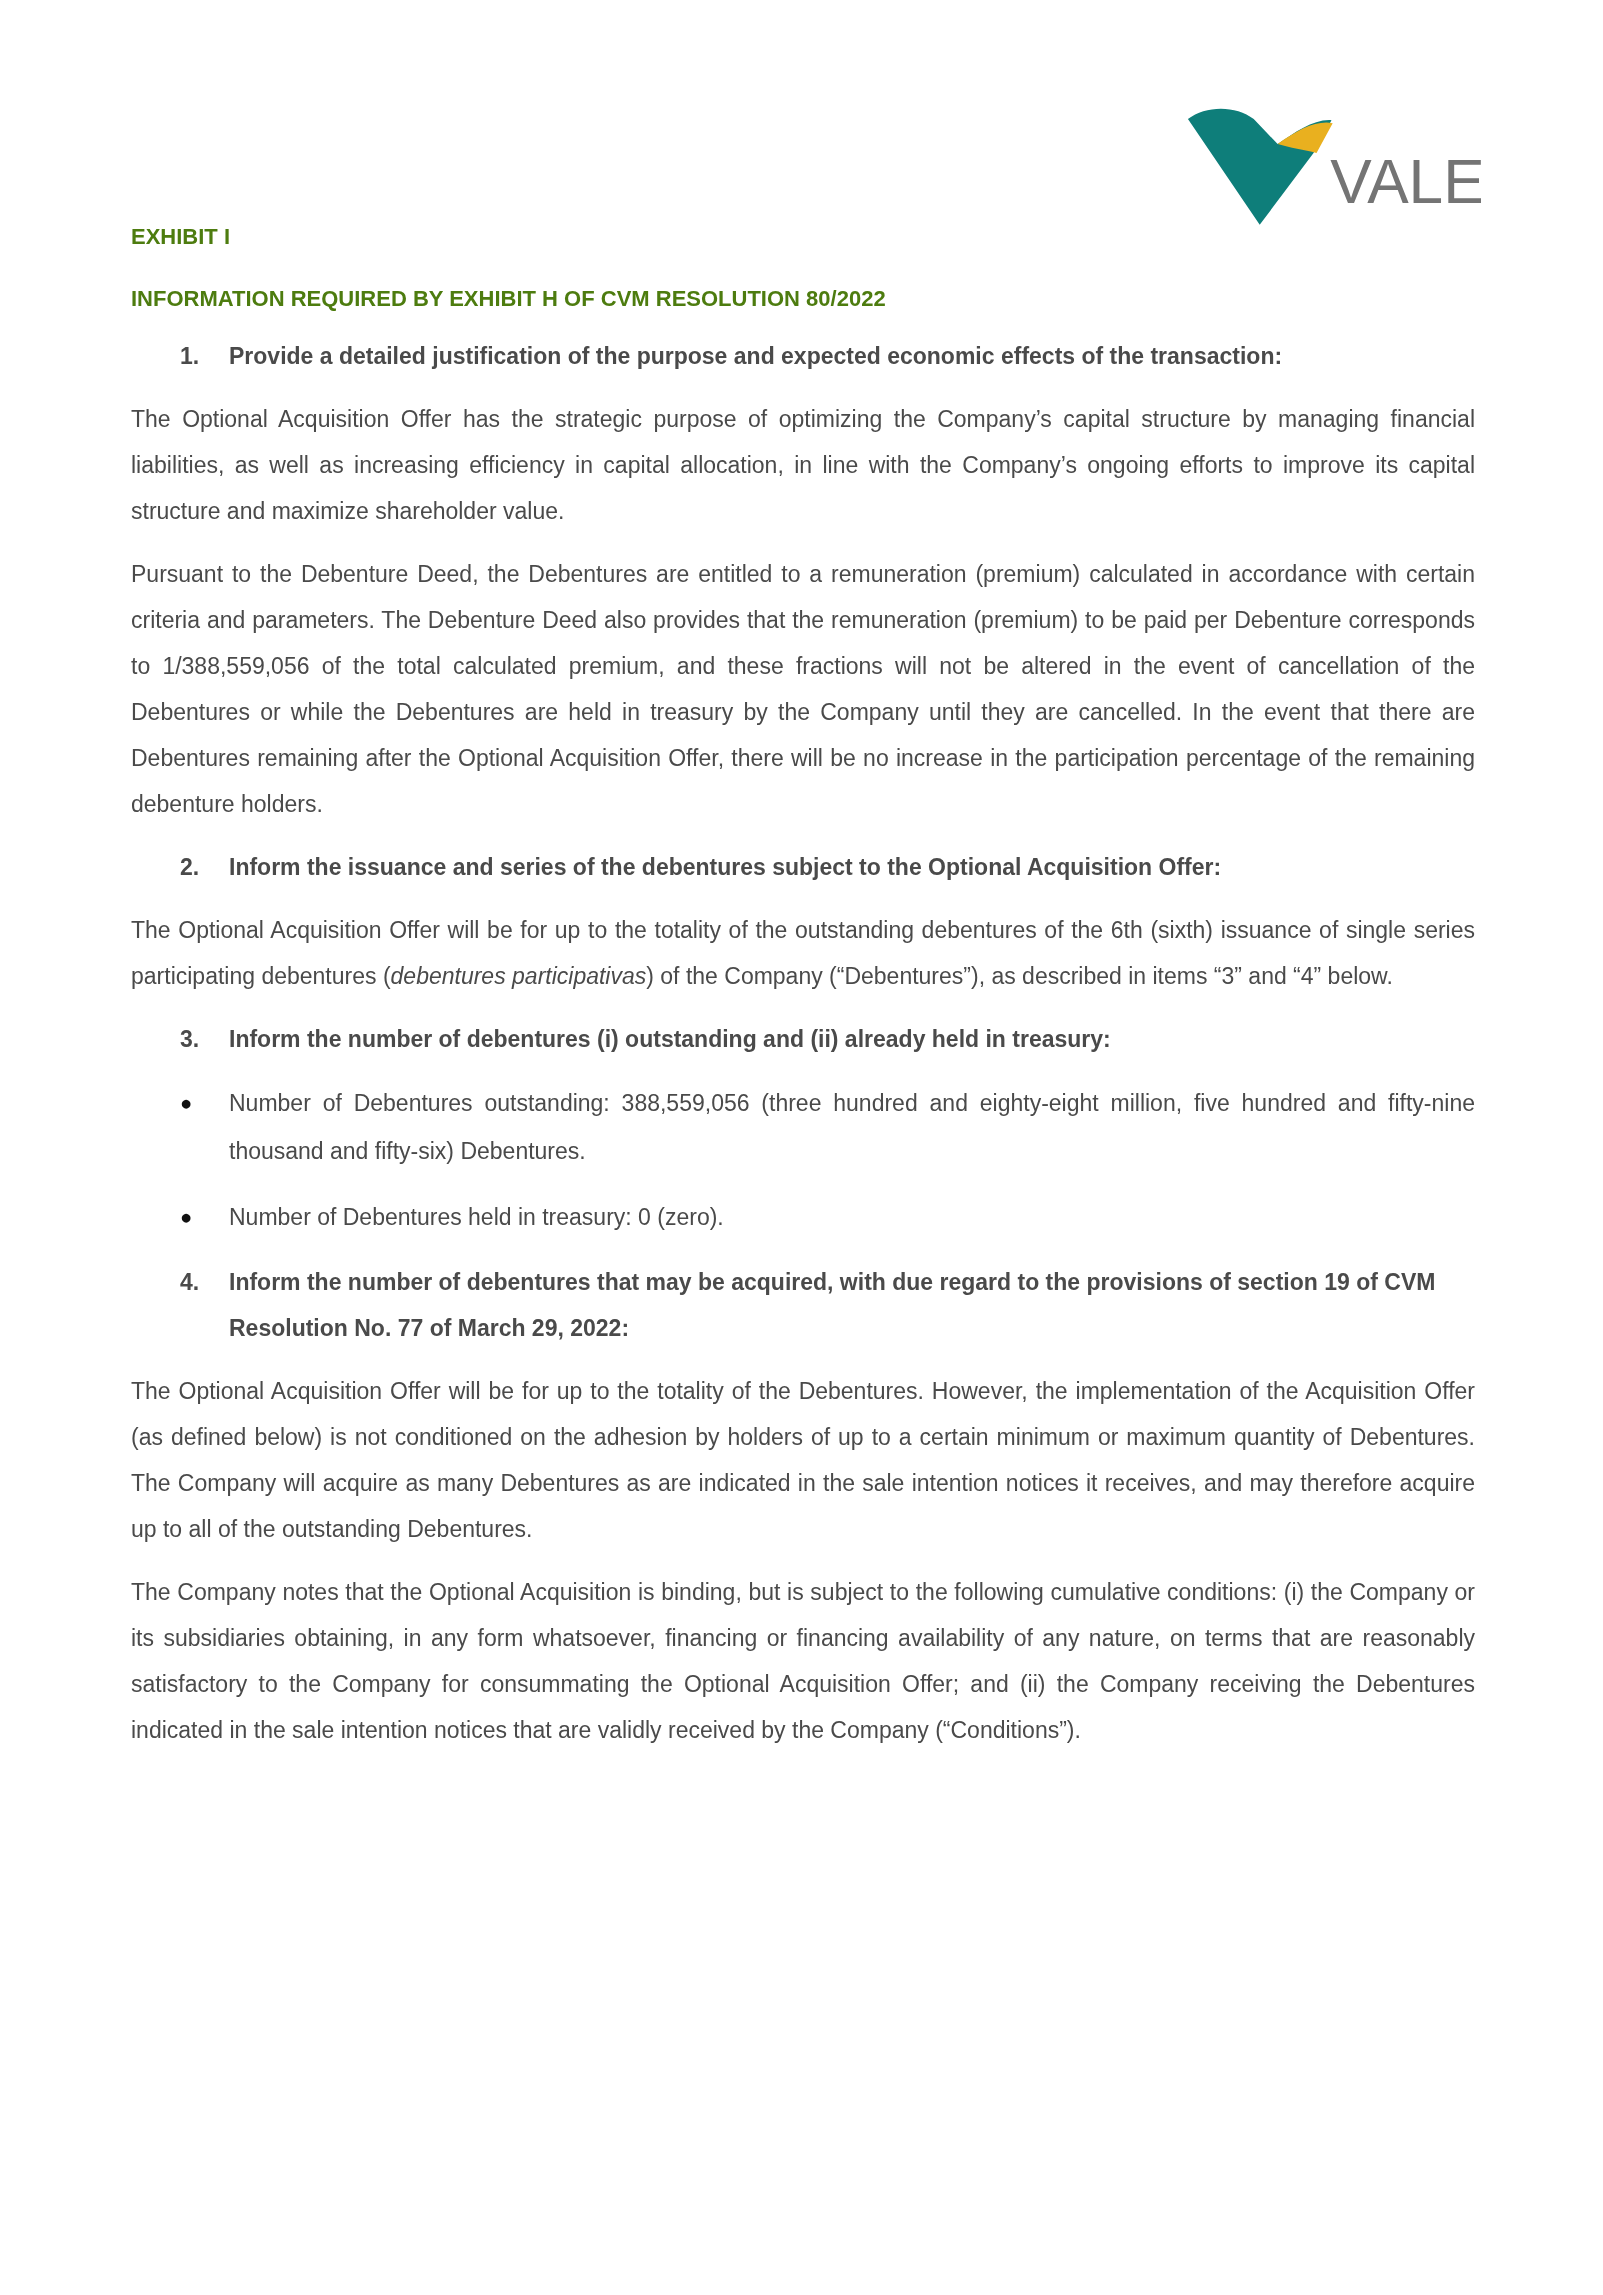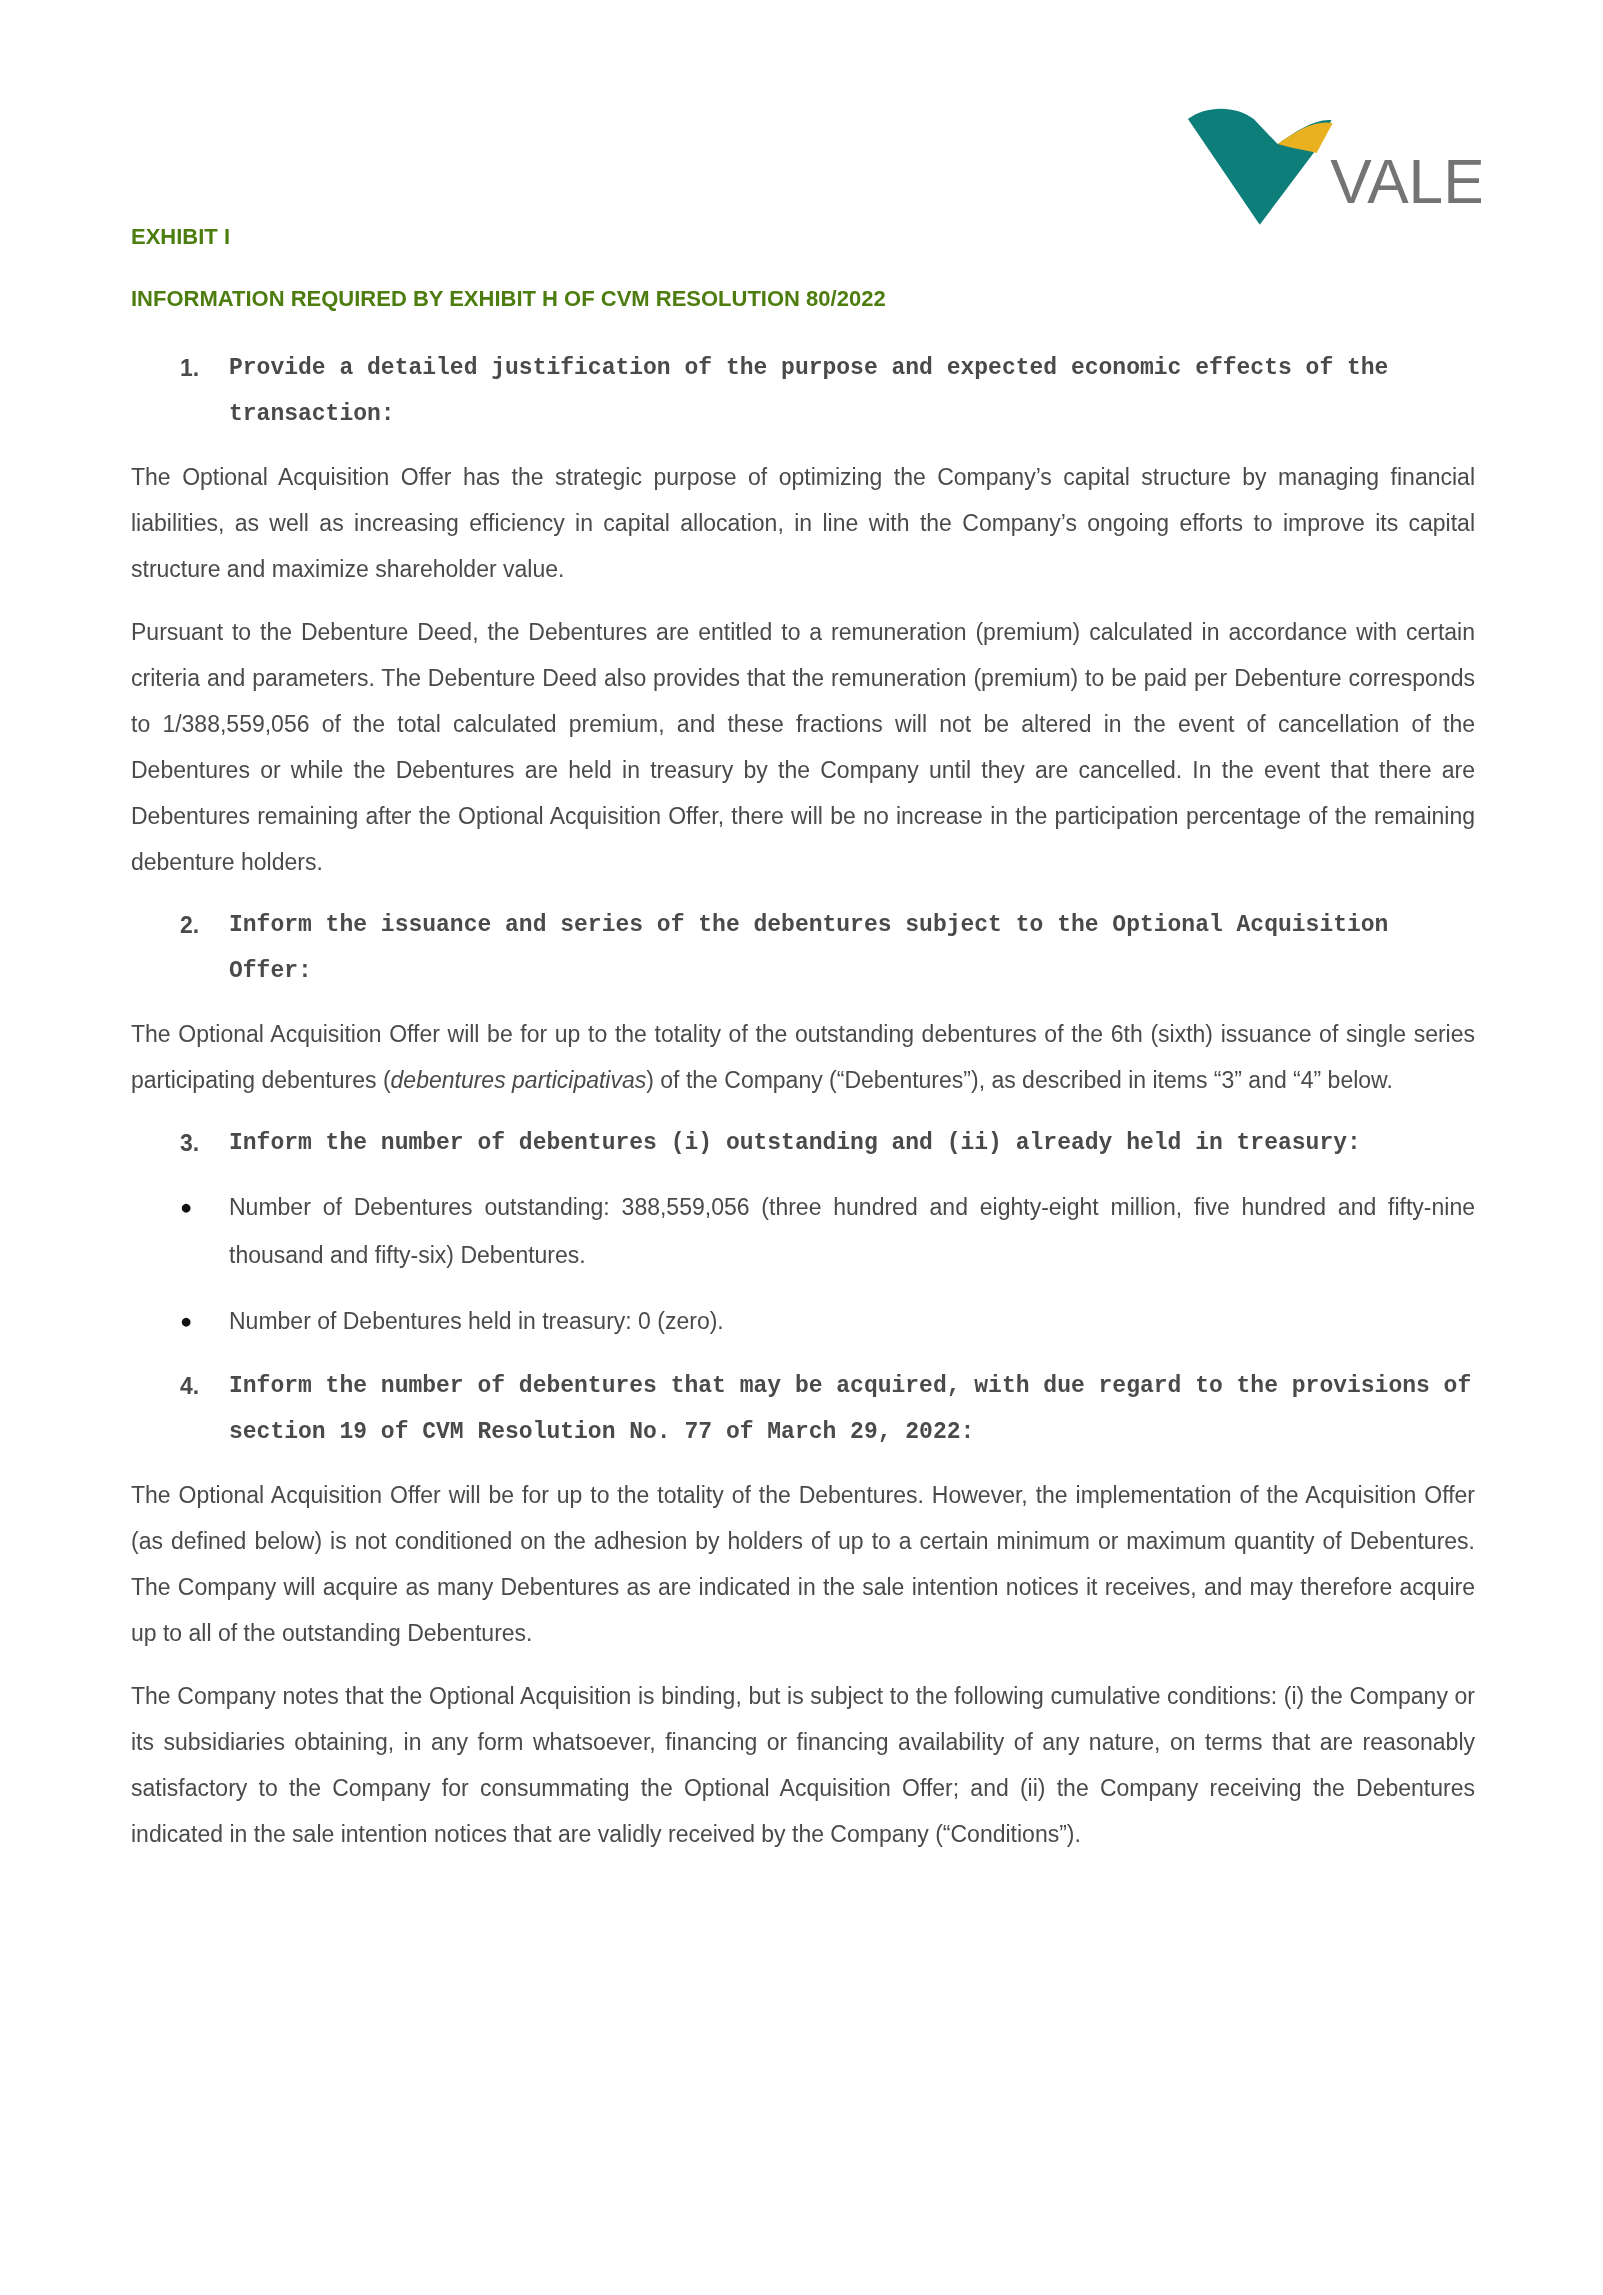--- a/index.html
+++ b/index.html
@@ -9,28 +9,28 @@
     color: #4a4a4a;
   }
   .logo { position: absolute; left: 1170px; top: 102px; width: 311px; height: 126px; }
   .logo svg { width: 100%; height: 100%; }
   .page { position: absolute; left: 131px; top: 222px; width: 1344px; }
   .center-title {
     text-align: left; font-weight: bold; font-size: 22px; color: #4d7c0f;
     margin: 0; line-height: 30px;
   }
   .t1 { margin-bottom: 32px; }
-  .t2 { margin-bottom: 31px; }
+  .t2 { margin-bottom: 19px; }
   .t3 { margin-bottom: 31px; }
   .section-head {
     display: flex; font-weight: bold; font-size: 23px; color: #4a4a4a;
     line-height: 46px; margin-left: 49px; margin-bottom: 17px;
   }
   .section-head .num { width: 49px; flex: 0 0 49px; }
-  .section-head .txt { flex: 1; font-family: Liberation Mono, monospace; }
+  .section-head .txt { flex: 1; }
   p.body {
     font-size: 23px; line-height: 46px; margin: 0 0 17px 0;
     text-align: justify; color: #4a4a4a;
   }
   ul.bullets { list-style: none; margin: 0 0 17px 49px; padding: 0; }
   ul.bullets li { display: flex; font-size: 23px; line-height: 48px; margin-bottom: 18px; color:#4a4a4a; }
   ul.bullets li .dot { width: 49px; flex: 0 0 49px; font-size: 20.4px; color:#111; }
   ul.bullets li .txt { flex: 1; text-align: justify; }
   em { font-style: italic; }
 </style>

